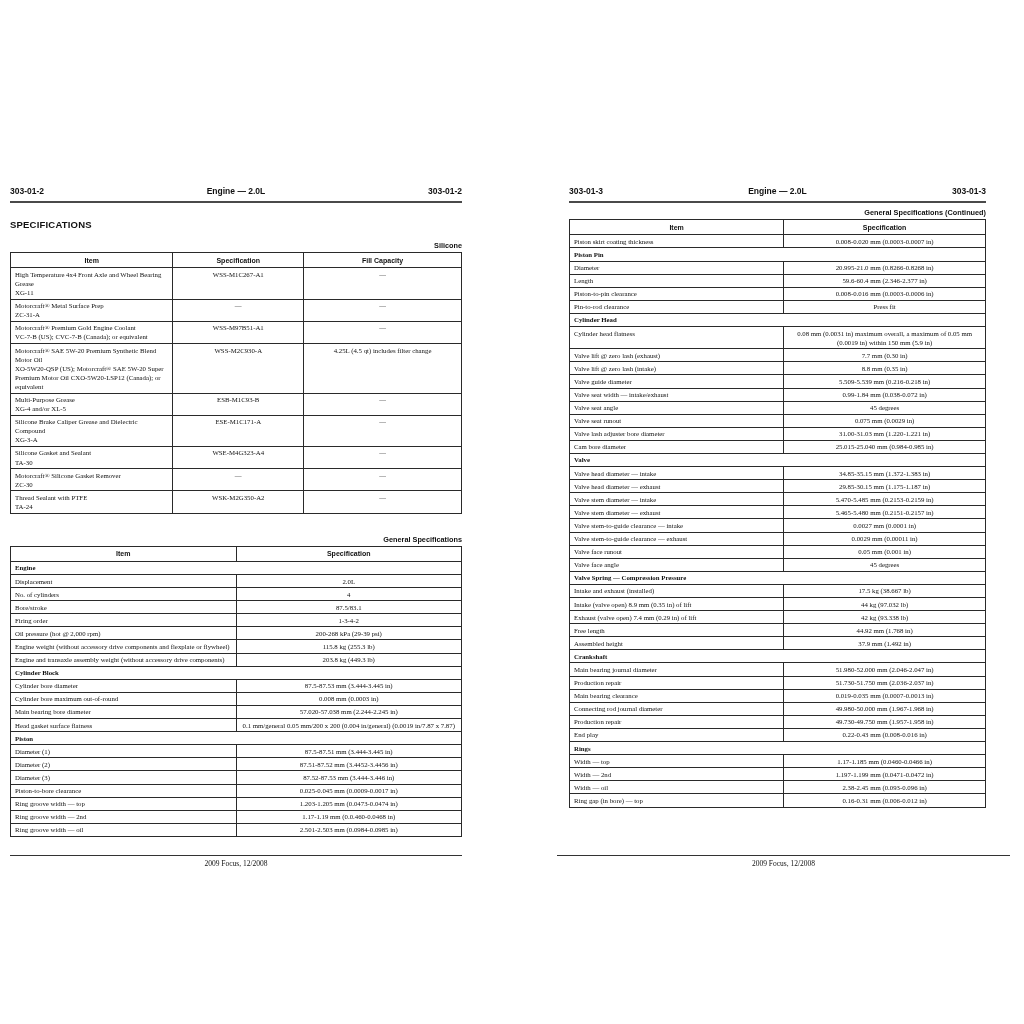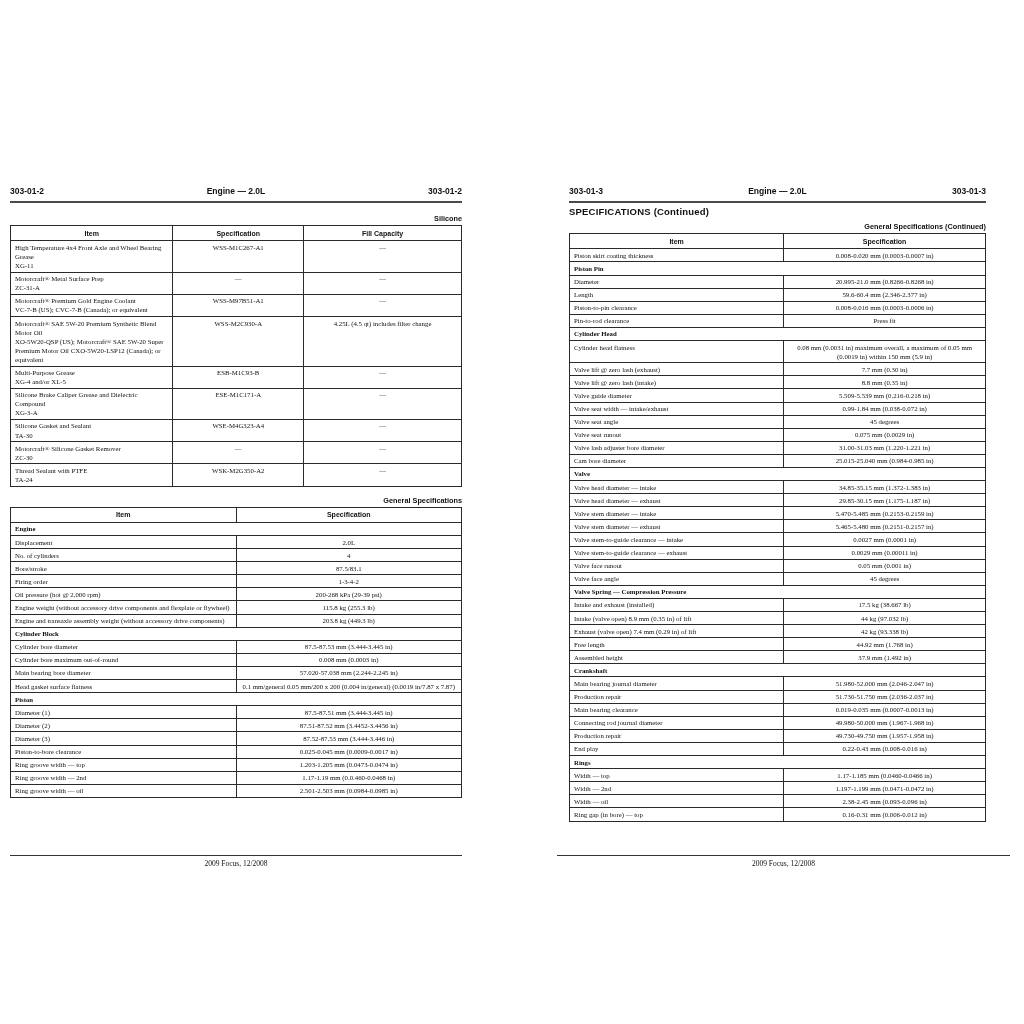--- a/index.html
+++ b/index.html
@@ -20,21 +20,21 @@
     font-family:"Liberation Sans", sans-serif; font-weight:bold; font-size:9.5px;
     letter-spacing:0.2px;
   }
   #left-page  .spec-heading { margin-top:16px; }
   #right-page .spec-heading { margin-top:3px; }
 
   .table-caption {
     font-family:"Liberation Sans", sans-serif; font-weight:bold; font-size:7.3px;text-align:right;
   }
   #left-page  .caption-material { margin-top:11px; }
-  #left-page  .caption-general  { margin-top:9px; }
+  #left-page  .caption-general  { margin-top:21px; }
   #right-page .caption-general  { margin-top:5px; }
 
   table.doc-table {
     width:100%; border-collapse:collapse; table-layout:fixed;
     font-family:"Liberation Serif", serif; font-size:6.8px; line-height:1.34;
     margin-top:2px;
   }
   .doc-table th, .doc-table td {
     border:1px solid #2a2a2a; padding:1.5px 4px; vertical-align:top;
     word-wrap:break-word;
@@ -57,20 +57,21 @@
 </style>
 </head>
 <body>
 
 <div class="page" id="left-page">
   <div class="page-header">
     <span>303-01-2</span>
     <span>Engine — 2.0L</span>
     <span>303-01-2</span>
   </div>
+  <div class="spec-heading">SPECIFICATIONS</div>
   <div class="table-caption caption-material">Silicone</div>
   <table class="doc-table">
     <colgroup>
         <col style="width:36%">
         <col style="width:29%">
         <col style="width:35%">
       </colgroup>
   <thead>
         <tr>
           <th>Item</th>
@@ -286,21 +287,20 @@
       </tbody>
     </table>
 </div>
 
 <div class="page" id="right-page">
   <div class="page-header">
     <span>303-01-3</span>
     <span>Engine — 2.0L</span>
     <span>303-01-3</span>
   </div>
-  <div class="spec-heading">SPECIFICATIONS (Continued)</div>
   <div class="table-caption caption-general">General Specifications (Continued)</div>
   <table class="doc-table">
     <colgroup>
         <col style="width:51.5%">
         <col style="width:48.5%">
       </colgroup>
   <thead>
         <tr>
           <th>Item</th>
           <th>Specification</th>

